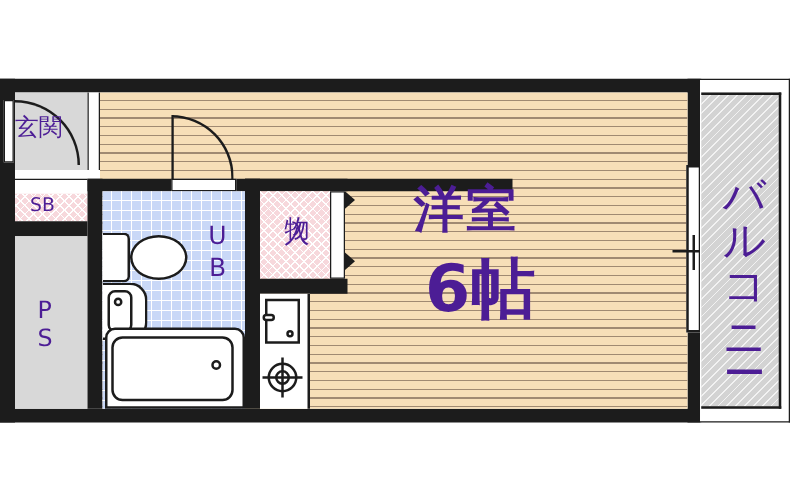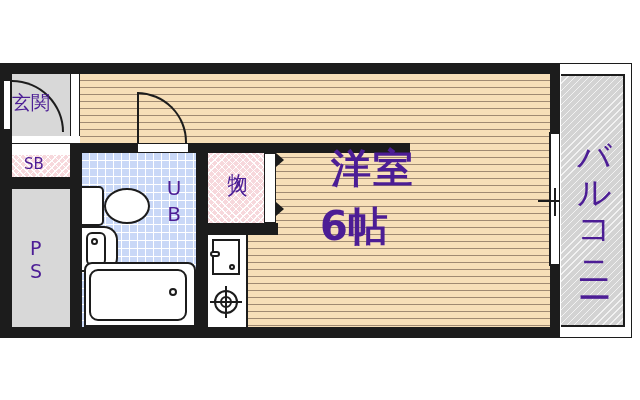--- a/index.html
+++ b/index.html
@@ -84,21 +84,21 @@
 <div class="abs fixture" style="left:212px;top:239px;width:28px;height:36px;border-width:2px;"></div>
 <div class="abs" style="left:210px;top:251px;width:10px;height:6px;border:2px solid #1c1c1c;border-radius:3px;background:#fff;"></div>
 <div class="abs" style="left:229px;top:264px;width:6px;height:6px;border:2px solid #1c1c1c;border-radius:50%;"></div>
 <div class="abs" style="left:214px;top:290px;width:24px;height:24px;border:2.5px solid #1c1c1c;border-radius:50%;"></div>
 <div class="abs" style="left:220px;top:296px;width:12px;height:12px;border:2px solid #1c1c1c;border-radius:50%;"></div>
 <div class="abs" style="left:210px;top:301px;width:32px;height:2px;background:#1c1c1c;"></div>
 <div class="abs" style="left:225px;top:286px;width:2px;height:32px;background:#1c1c1c;"></div>
 <div class="abs wall" style="left:246px;top:235px;width:2px;height:92px;background:#1c1c1c;"></div>
 
 <div class="abs label" style="left:331px;top:148px;width:120px;font-size:40px;font-weight:bold;letter-spacing:2px;">洋室</div>
-<div class="abs label" style="left:320px;top:206px;width:120px;font-size:40px;font-weight:bold;">6帖</div>
+<div class="abs label" style="left:340px;top:206px;width:120px;font-size:52px;font-weight:bold;">6帖</div>
 
 <div class="abs white" style="left:549px;top:132px;width:12px;height:134px;border:2px solid #1c1c1c;"></div>
 <div class="abs" style="left:554px;top:188px;width:2px;height:28px;background:#1c1c1c;"></div>
 <div class="abs" style="left:538px;top:200px;width:34px;height:2px;background:#1c1c1c;"></div>
 
 <div class="abs white" style="left:560px;top:63px;width:72px;height:275px;border-top:1.5px solid #1c1c1c;border-right:1.5px solid #1c1c1c;border-bottom:1.5px solid #1c1c1c;"></div>
 <div class="abs hatch" style="left:561px;top:74px;width:64px;height:253px;border-right:2px solid #1c1c1c;border-top:2px solid #1c1c1c;border-bottom:2px solid #1c1c1c;"></div>
 <div class="abs label vtext" style="left:576px;top:118px;width:36px;height:180px;font-size:34px;">バルコニー</div>
 
 </body></html>

